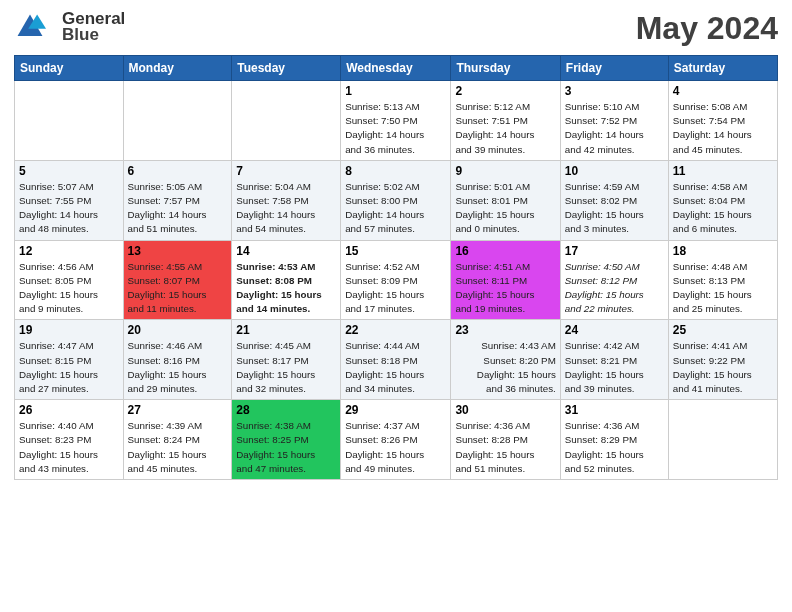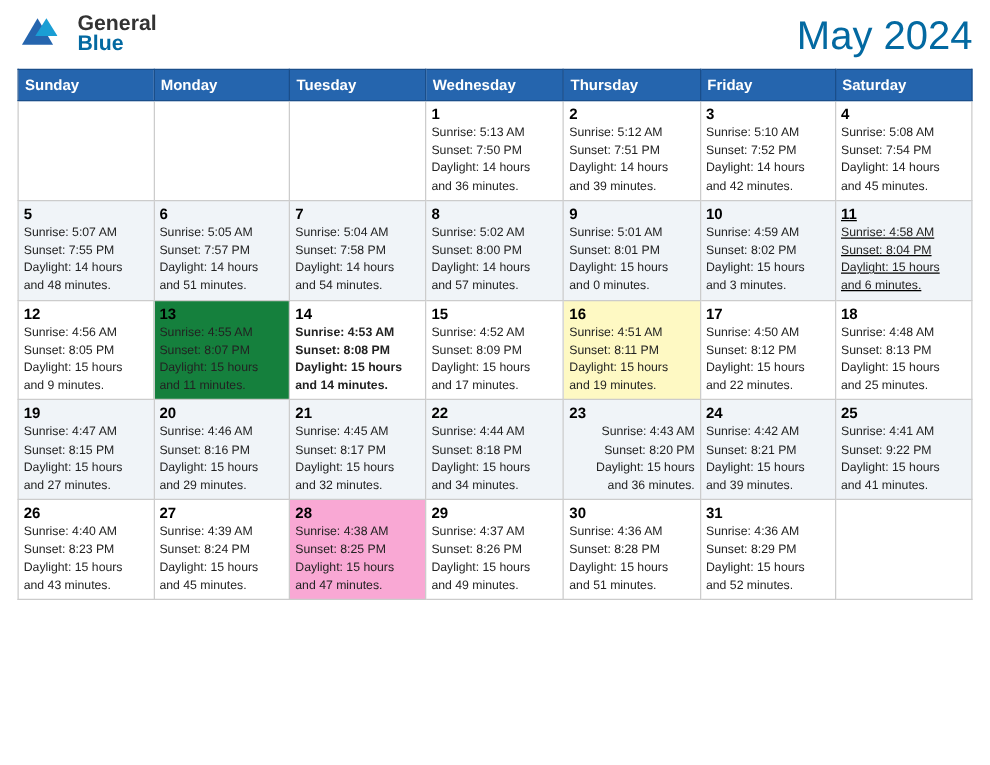--- a/index.html
+++ b/index.html
@@ -34,22 +34,22 @@
     }
     .logo-icon {
       width: 32px;
       height: 32px;
     }
     .title-block {
       text-align: right;
     }
     .month-title {
       font-size: 32px;
-      font-weight: normal;
-      color: #0369a1;
+      font-weight: bold;
+      color: #404040;
     }
     .location {
       font-size: 16px;
       color: #444;
     }
     .calendar {
       width: 100%;
       border-collapse: collapse;
       font-size: 10.5px;
     }
@@ -96,21 +96,21 @@
 
 <div class="page">
   <div class="header">
     <div class="logo">
       <svg class="logo-icon" viewBox="0 0 36 36">
         <polygon points="18,4 32,28 4,28" fill="#2565ae"></polygon>
         <polygon points="26,4 36,20 16,20" fill="#1a9ed4"></polygon>
       </svg>
       <div class="logo-text">
         <span style="font-size:17px;font-weight:bold;color:#333;">General</span>
-        <span style="font-size:17px;font-weight:bold;color:#0369a1;margin-top:-3px;">Blue</span>
+        <span style="font-size:17px;font-weight:bold;color:#404040;margin-top:-3px;">Blue</span>
       </div>
     </div>
     <div class="title-block">
       <div class="month-title">May 2024</div>
     </div>
   </div>
 
   <table class="calendar">
     <thead>
       <tr>
@@ -194,67 +194,67 @@
 Daylight: 15 hours
 and 0 minutes.</div>
           </td>
           <td style="background: rgb(240, 244, 248);">
             <span class="day-num">10</span>
             <div class="day-info" style="white-space: pre-line;">Sunrise: 4:59 AM
 Sunset: 8:02 PM
 Daylight: 15 hours
 and 3 minutes.</div>
           </td>
-          <td style="background: rgb(240, 244, 248); text-decoration: underline;">
+          <td style="background: rgb(240, 244, 248);">
             <span class="day-num">11</span>
             <div class="day-info" style="white-space: pre-line;">Sunrise: 4:58 AM
 Sunset: 8:04 PM
 Daylight: 15 hours
 and 6 minutes.</div>
           </td>
         </tr>
         <tr>
           <td style="background: rgb(255, 255, 255);">
             <span class="day-num">12</span>
             <div class="day-info" style="white-space: pre-line;">Sunrise: 4:56 AM
 Sunset: 8:05 PM
 Daylight: 15 hours
 and 9 minutes.</div>
           </td>
-          <td style="background: #15803d;">
+          <td style="background: #ef4444;">
             <span class="day-num">13</span>
             <div class="day-info" style="white-space: pre-line;">Sunrise: 4:55 AM
 Sunset: 8:07 PM
 Daylight: 15 hours
 and 11 minutes.</div>
           </td>
           <td style="background: rgb(255, 255, 255);">
             <span class="day-num">14</span>
             <div class="day-info" style="white-space: pre-line; font-weight: bold;">Sunrise: 4:53 AM
 Sunset: 8:08 PM
 Daylight: 15 hours
 and 14 minutes.</div>
           </td>
           <td style="background: rgb(255, 255, 255);">
             <span class="day-num">15</span>
             <div class="day-info" style="white-space: pre-line;">Sunrise: 4:52 AM
 Sunset: 8:09 PM
 Daylight: 15 hours
 and 17 minutes.</div>
           </td>
-          <td style="background: #fef9c3;">
+          <td style="background: #d946ef;">
             <span class="day-num">16</span>
             <div class="day-info" style="white-space: pre-line;">Sunrise: 4:51 AM
 Sunset: 8:11 PM
 Daylight: 15 hours
 and 19 minutes.</div>
           </td>
           <td style="background: rgb(255, 255, 255);">
             <span class="day-num">17</span>
-            <div class="day-info" style="white-space: pre-line;">Sunrise: 4:50 AM
+            <div class="day-info" style="white-space: pre-line; font-style: italic;">Sunrise: 4:50 AM
 Sunset: 8:12 PM
 Daylight: 15 hours
 and 22 minutes.</div>
           </td>
           <td style="background: rgb(255, 255, 255);">
             <span class="day-num">18</span>
             <div class="day-info" style="white-space: pre-line;">Sunrise: 4:48 AM
 Sunset: 8:13 PM
 Daylight: 15 hours
 and 25 minutes.</div>
@@ -319,21 +319,21 @@
 Daylight: 15 hours
 and 43 minutes.</div>
           </td>
           <td style="background: rgb(255, 255, 255);">
             <span class="day-num">27</span>
             <div class="day-info" style="white-space: pre-line;">Sunrise: 4:39 AM
 Sunset: 8:24 PM
 Daylight: 15 hours
 and 45 minutes.</div>
           </td>
-          <td style="background: #f9a8d4;">
+          <td style="background: #22c55e;">
             <span class="day-num">28</span>
             <div class="day-info" style="white-space: pre-line;">Sunrise: 4:38 AM
 Sunset: 8:25 PM
 Daylight: 15 hours
 and 47 minutes.</div>
           </td>
           <td style="background: rgb(255, 255, 255);">
             <span class="day-num">29</span>
             <div class="day-info" style="white-space: pre-line;">Sunrise: 4:37 AM
 Sunset: 8:26 PM

